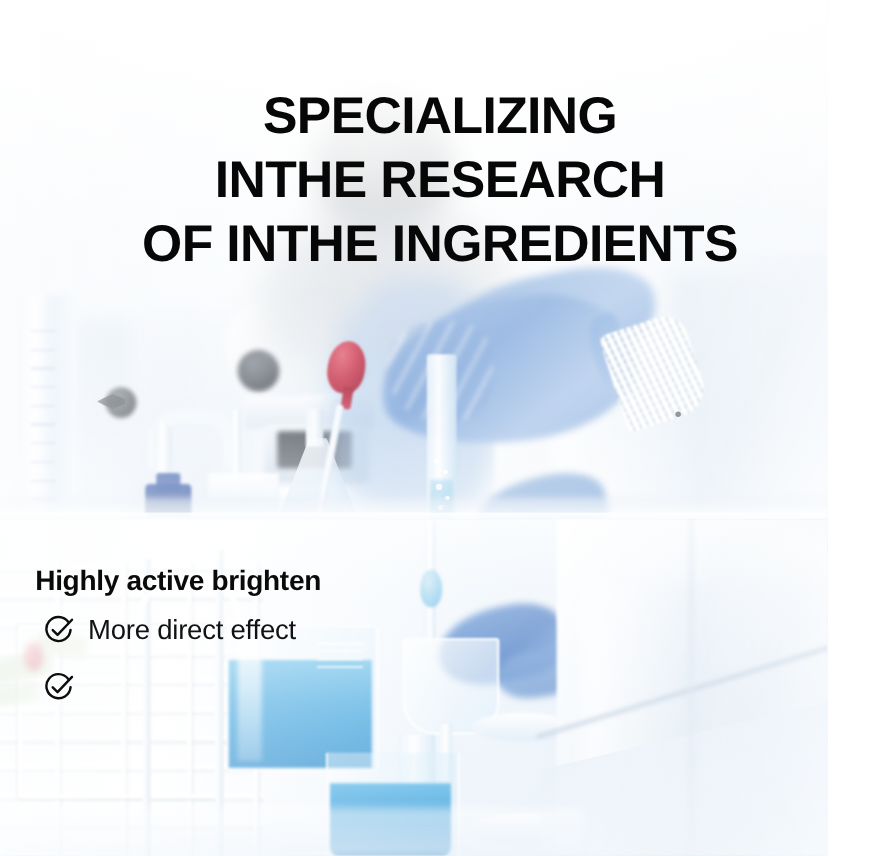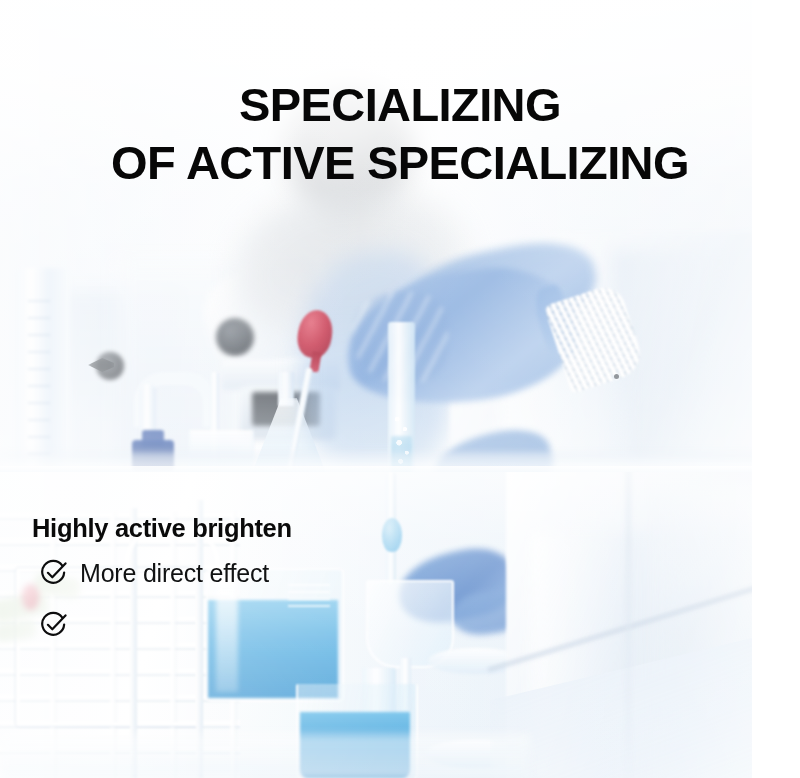--- a/index.html
+++ b/index.html
@@ -716,21 +716,22 @@
     <div class="b-coat-hem"></div>
     <div class="b-coat-seam"></div>
 
     <div class="b-bench"></div>
     <div class="b-wash"></div>
     <div class="b-wash2"></div>
   </div>
 
   <div class="headline">
     <span class="headline-line">SPECIALIZING</span>
-    <span class="headline-line">OF ACTIVE SPECIALIZING</span>
+    <span class="headline-line">INTHE RESEARCH</span>
+    <span class="headline-line">OF INTHE INGREDIENTS</span>
   </div>
 
 
   <div class="copy">
     <span class="brand-line">Highly active brighten</span>
 
     <ul class="bullets">
 
       <li class="bullet">
         <span class="check-icon-wrap">

